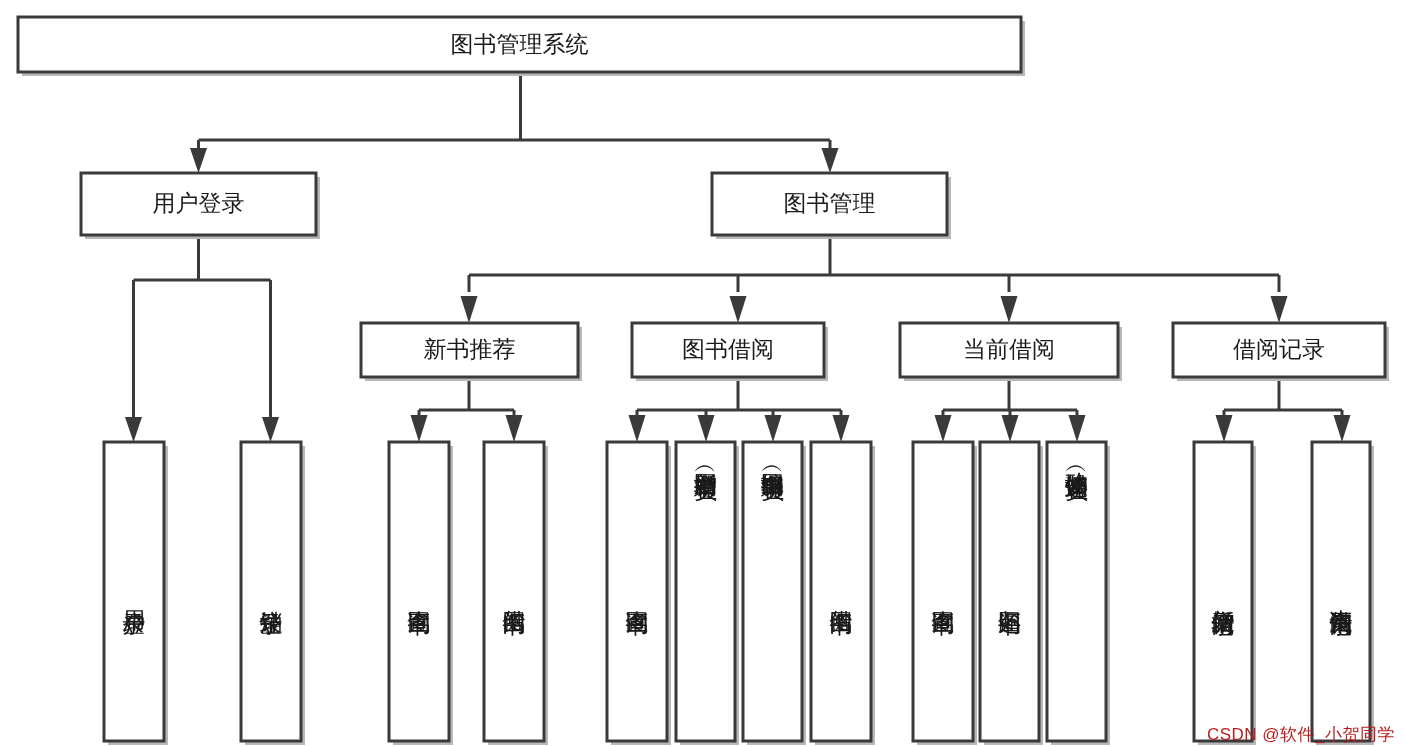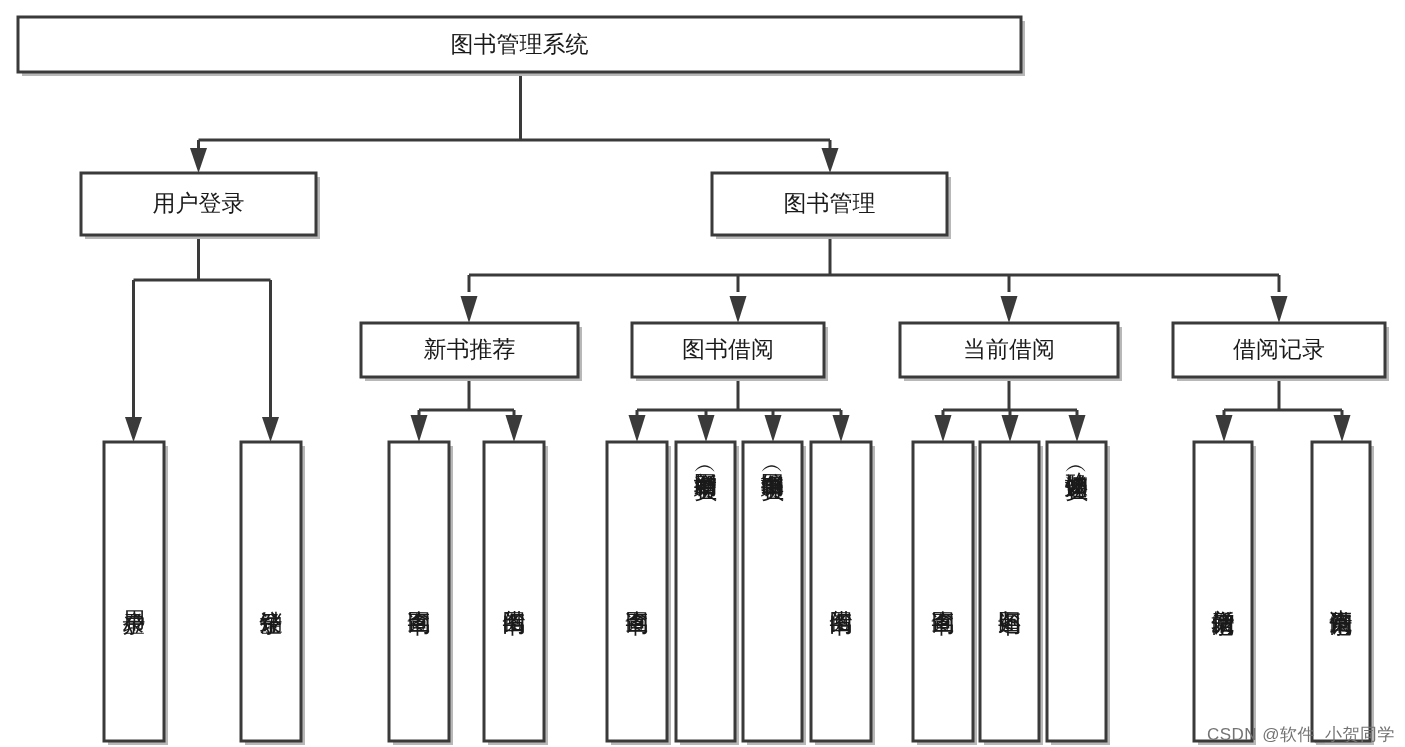--- a/index.html
+++ b/index.html
@@ -72,21 +72,21 @@
   .vlabel-wrap {
     position: absolute;
     pointer-events: none;
   }
   .watermark {
     position: absolute;
     right: 10px;
     bottom: 6px;
     font-family: "Liberation Sans", "DejaVu Sans", sans-serif;
     font-size: 17px;
-    color: #737373;
+    color: #b91c1c;
     letter-spacing: 0.5px;
     white-space: nowrap;
     user-select: none;
   }
 </style>
 </head>
 <body>
 
 <div id="diagram-root">
 

